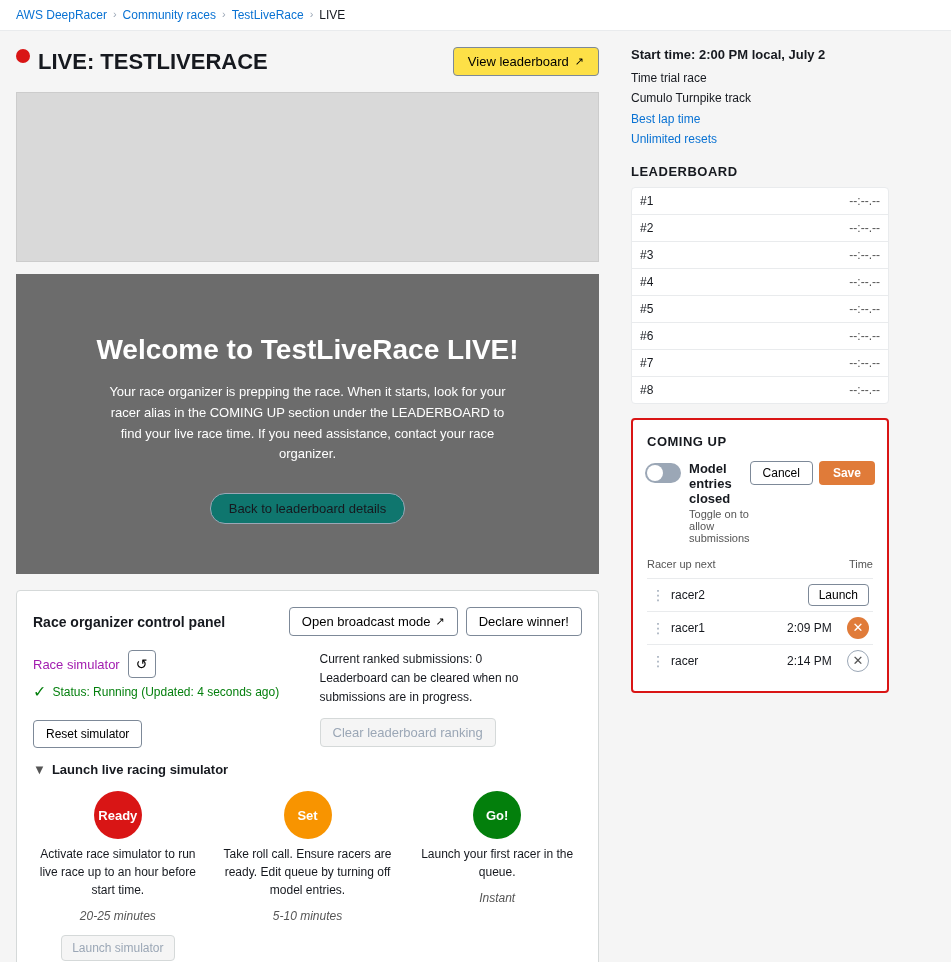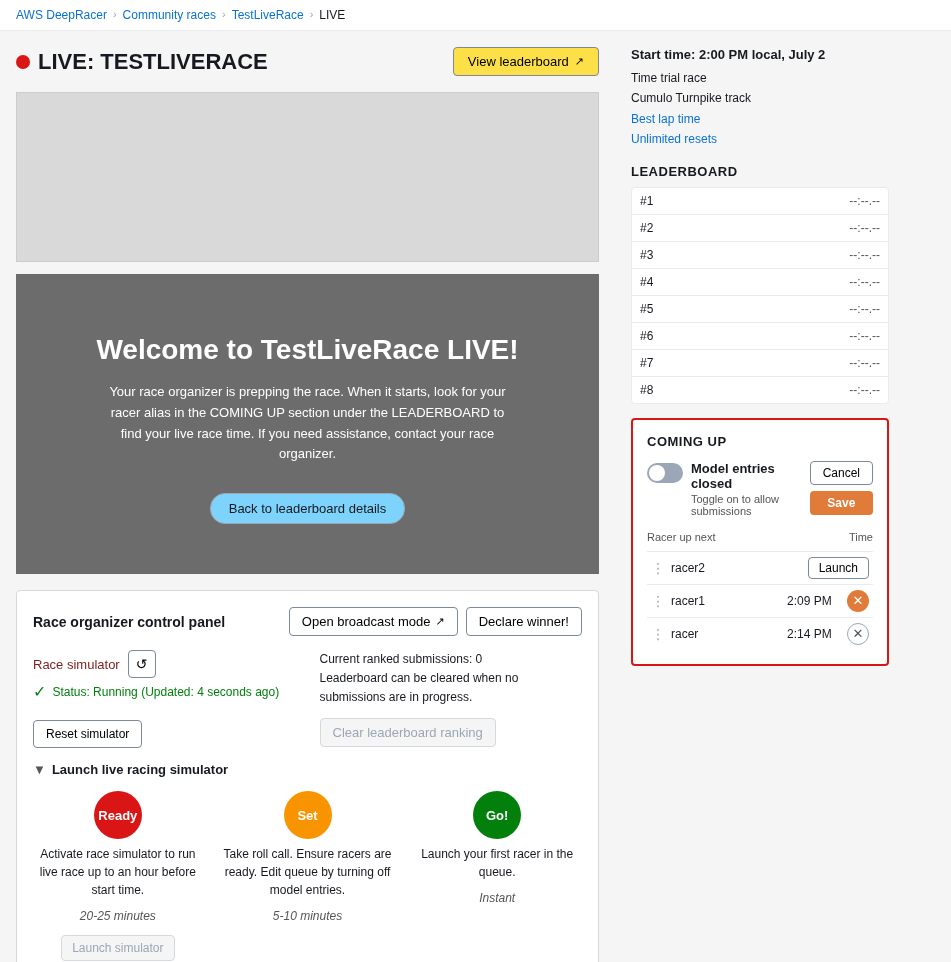--- a/index.html
+++ b/index.html
@@ -9,45 +9,45 @@
     .breadcrumb a { color: #0972d3; text-decoration: none; }
     .breadcrumb-sep { color: #9ba7b6; font-size: 11px; }
     .breadcrumb-current { color: #16191f; font-weight: 500; }
     
     .page-layout { display: flex; gap: 0; max-width: 951px; }
     
     .main-col { flex: 1; padding: 16px; max-width: 615px; }
     .side-col { width: 290px; padding: 16px; flex-shrink: 0; }
     
     .page-header { display: flex; align-items: center; justify-content: space-between; margin-bottom: 16px; }
-    .page-title { display: flex; align-items: center; gap: 8px; font-size: 22px; font-weight: 700; color: #16191f; }
+    .page-title { display: flex; gap: 8px; font-size: 22px; font-weight: 700; color: #16191f; }
     .live-dot { width: 14px; height: 14px; background: #d91515; border-radius: 50%; display: inline-block; flex-shrink: 0; }
     
     .btn-view-leaderboard { border: 1px solid #7d8998; background: #fde047; padding: 6px 14px; border-radius: 4px; cursor: pointer; font-size: 13px; display: flex; align-items: center; gap: 6px; }
     
     .video-placeholder { background: #d9d9d9; height: 170px; border: 1px solid #ccc; margin-bottom: 12px; }
     
     .welcome-box { background: #6c6c6c; color: #fff; padding: 50px 40px 40px; text-align: center; margin-bottom: 16px; min-height: 300px; display: flex; flex-direction: column; align-items: center; justify-content: center; }
     .welcome-title { font-size: 28px; font-weight: 700; margin-bottom: 16px; }
     .welcome-desc { font-size: 13px; line-height: 1.6; max-width: 400px; margin-bottom: 28px; }
-    .btn-back-leaderboard { background: #7dd3fc; color: #16191f; border: 1px solid #9ba7b6; padding: 7px 18px; border-radius: 15px; cursor: pointer; font-size: 13px; }
+    .btn-back-leaderboard { background: #0f766e; color: #16191f; border: 1px solid #9ba7b6; padding: 7px 18px; border-radius: 15px; cursor: pointer; font-size: 13px; }
     
     .control-panel { background: #fff; border: 1px solid #d5d9d9; border-radius: 4px; padding: 16px; }
     .control-panel-header { display: flex; align-items: center; justify-content: space-between; margin-bottom: 14px; }
     .control-panel-title { font-size: 14px; font-weight: 700; }
     .control-panel-buttons { display: flex; gap: 8px; align-items: flex-end; }
     .btn-broadcast { border: 1px solid #7d8998; background: #fff; padding: 6px 12px; border-radius: 4px; cursor: pointer; font-size: 13px; display: flex; align-items: center; gap: 5px; }
     .btn-declare { border: 1px solid #7d8998; background: #fff; padding: 6px 12px; border-radius: 4px; cursor: pointer; font-size: 13px; }
     
     .control-row { display: flex; gap: 24px; margin-bottom: 14px; }
     .control-left { flex: 1; }
     .control-right { flex: 1; }
     
     .simulator-row { display: flex; align-items: center; gap: 8px; margin-bottom: 6px; }
-    .simulator-label { font-size: 13px; color: #7f1d1d; }
+    .simulator-label { font-size: 13px; color: #a21caf; }
     .refresh-btn { border: 1px solid #7d8998; background: #fff; width: 28px; height: 28px; border-radius: 4px; cursor: pointer; display: flex; align-items: center; justify-content: center; font-size: 14px; }
     .status-row { display: flex; align-items: center; gap: 6px; color: #037f0c; font-size: 12px; }
     .status-dot { color: #037f0c; font-size: 16px; line-height: 1; }
     
     .btn-reset { border: 1px solid #7d8998; background: #fff; padding: 6px 12px; border-radius: 4px; cursor: pointer; font-size: 12px; margin-top: 10px; }
     
     .submissions-text { font-size: 12px; color: #16191f; line-height: 1.6; margin-bottom: 10px; }
     .btn-clear-disabled { border: 1px solid #d5d9d9; background: #f5f5f5; color: #9ba7b6; padding: 6px 12px; border-radius: 4px; cursor: not-allowed; font-size: 13px; }
     
     .launch-section { margin-top: 14px; }
@@ -82,21 +82,21 @@
     .coming-up-section { border: 2px solid #d91515; border-radius: 4px; padding: 14px; background: #fff; }
     .coming-up-title { font-size: 13px; font-weight: 700; text-transform: uppercase; letter-spacing: 0.5px; margin-bottom: 12px; }
     
     .model-entries-row { display: flex; align-items: flex-start; justify-content: center; margin-bottom: 10px; }
     .model-entries-info { display: flex; align-items: flex-start; gap: 8px; }
     .toggle { width: 36px; height: 20px; background: #9ba7b6; border-radius: 10px; cursor: pointer; position: relative; flex-shrink: 0; margin-top: 2px; }
     .toggle-knob { width: 16px; height: 16px; background: #fff; border-radius: 50%; position: absolute; top: 2px; left: 2px; }
     .model-entries-label { font-weight: 600; }
     .model-entries-sub { color: #555; font-size: 11px; margin-top: 2px; }
     
-    .model-actions { display: flex; flex-direction: column; gap: 6px; }
+    .model-actions { display: flex; flex-direction: row; gap: 6px; }
     .btn-cancel { border: 1px solid #7d8998; background: #fff; padding: 4px 12px; border-radius: 4px; cursor: pointer; font-size: 12px; }
     .btn-save { background: #e07b39; color: #fff; border: none; padding: 5px 14px; border-radius: 4px; cursor: pointer; font-size: 12px; font-weight: 600; }
     
     .racer-queue { margin-top: 8px; }
     .racer-queue-header { display: flex; justify-content: space-between; padding: 4px 0; font-size: 11px; color: #555; margin-bottom: 4px; }
     .racer-row { display: flex; align-items: center; padding: 5px 4px; border-top: 1px solid #e9ebed; }
     .racer-drag { color: #9ba7b6; margin-right: 6px; font-size: 14px; cursor: grab; }
     .racer-name { flex: 1; font-size: 12px; font-weight: 500; }
     .racer-time { font-size: 12px; color: #16191f; min-width: 60px; }
     .btn-launch-racer { border: 1px solid #7d8998; background: #fff; padding: 3px 10px; border-radius: 4px; cursor: pointer; font-size: 12px; }

